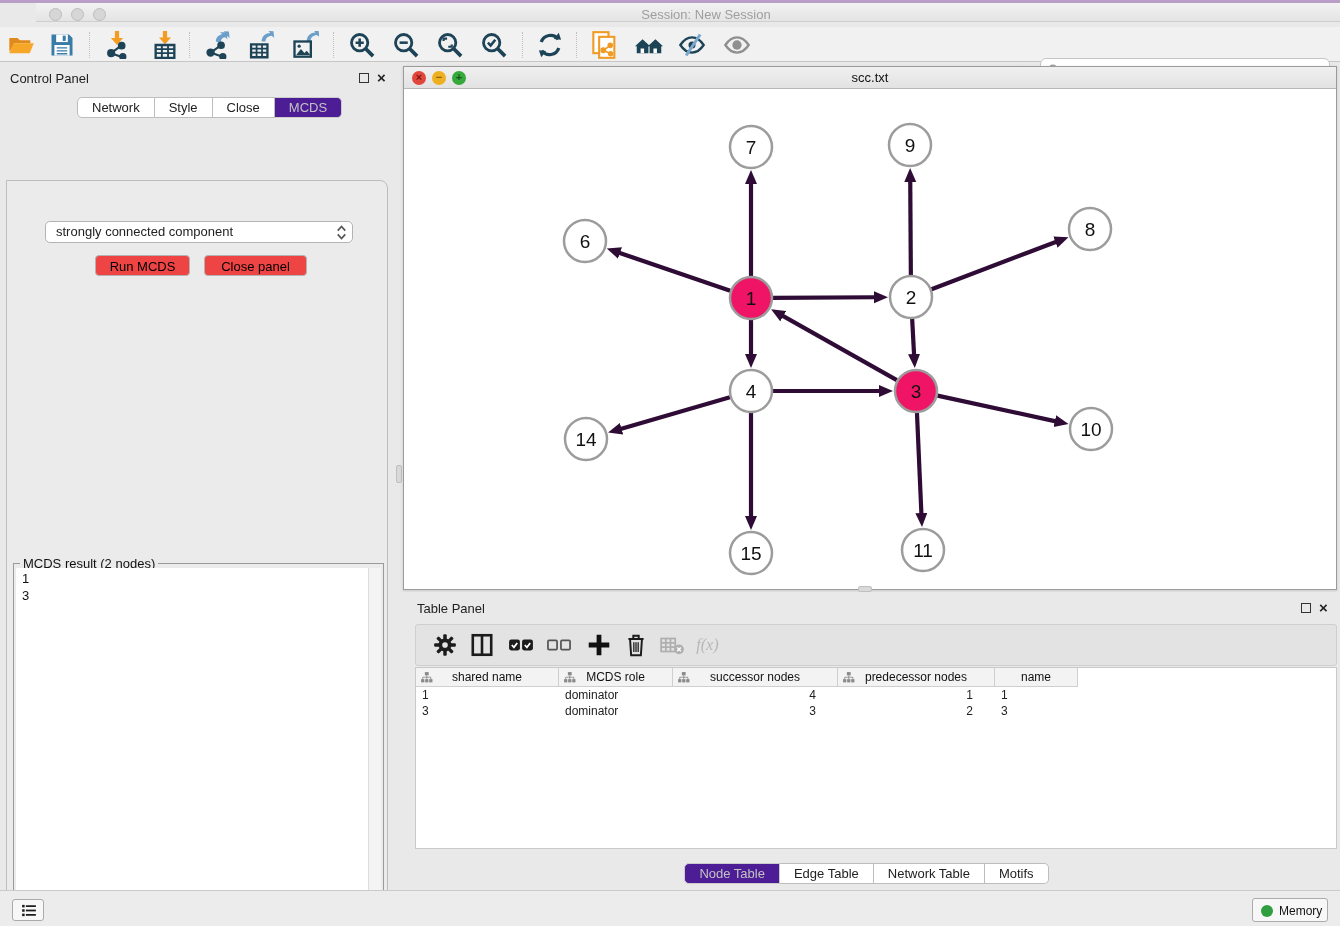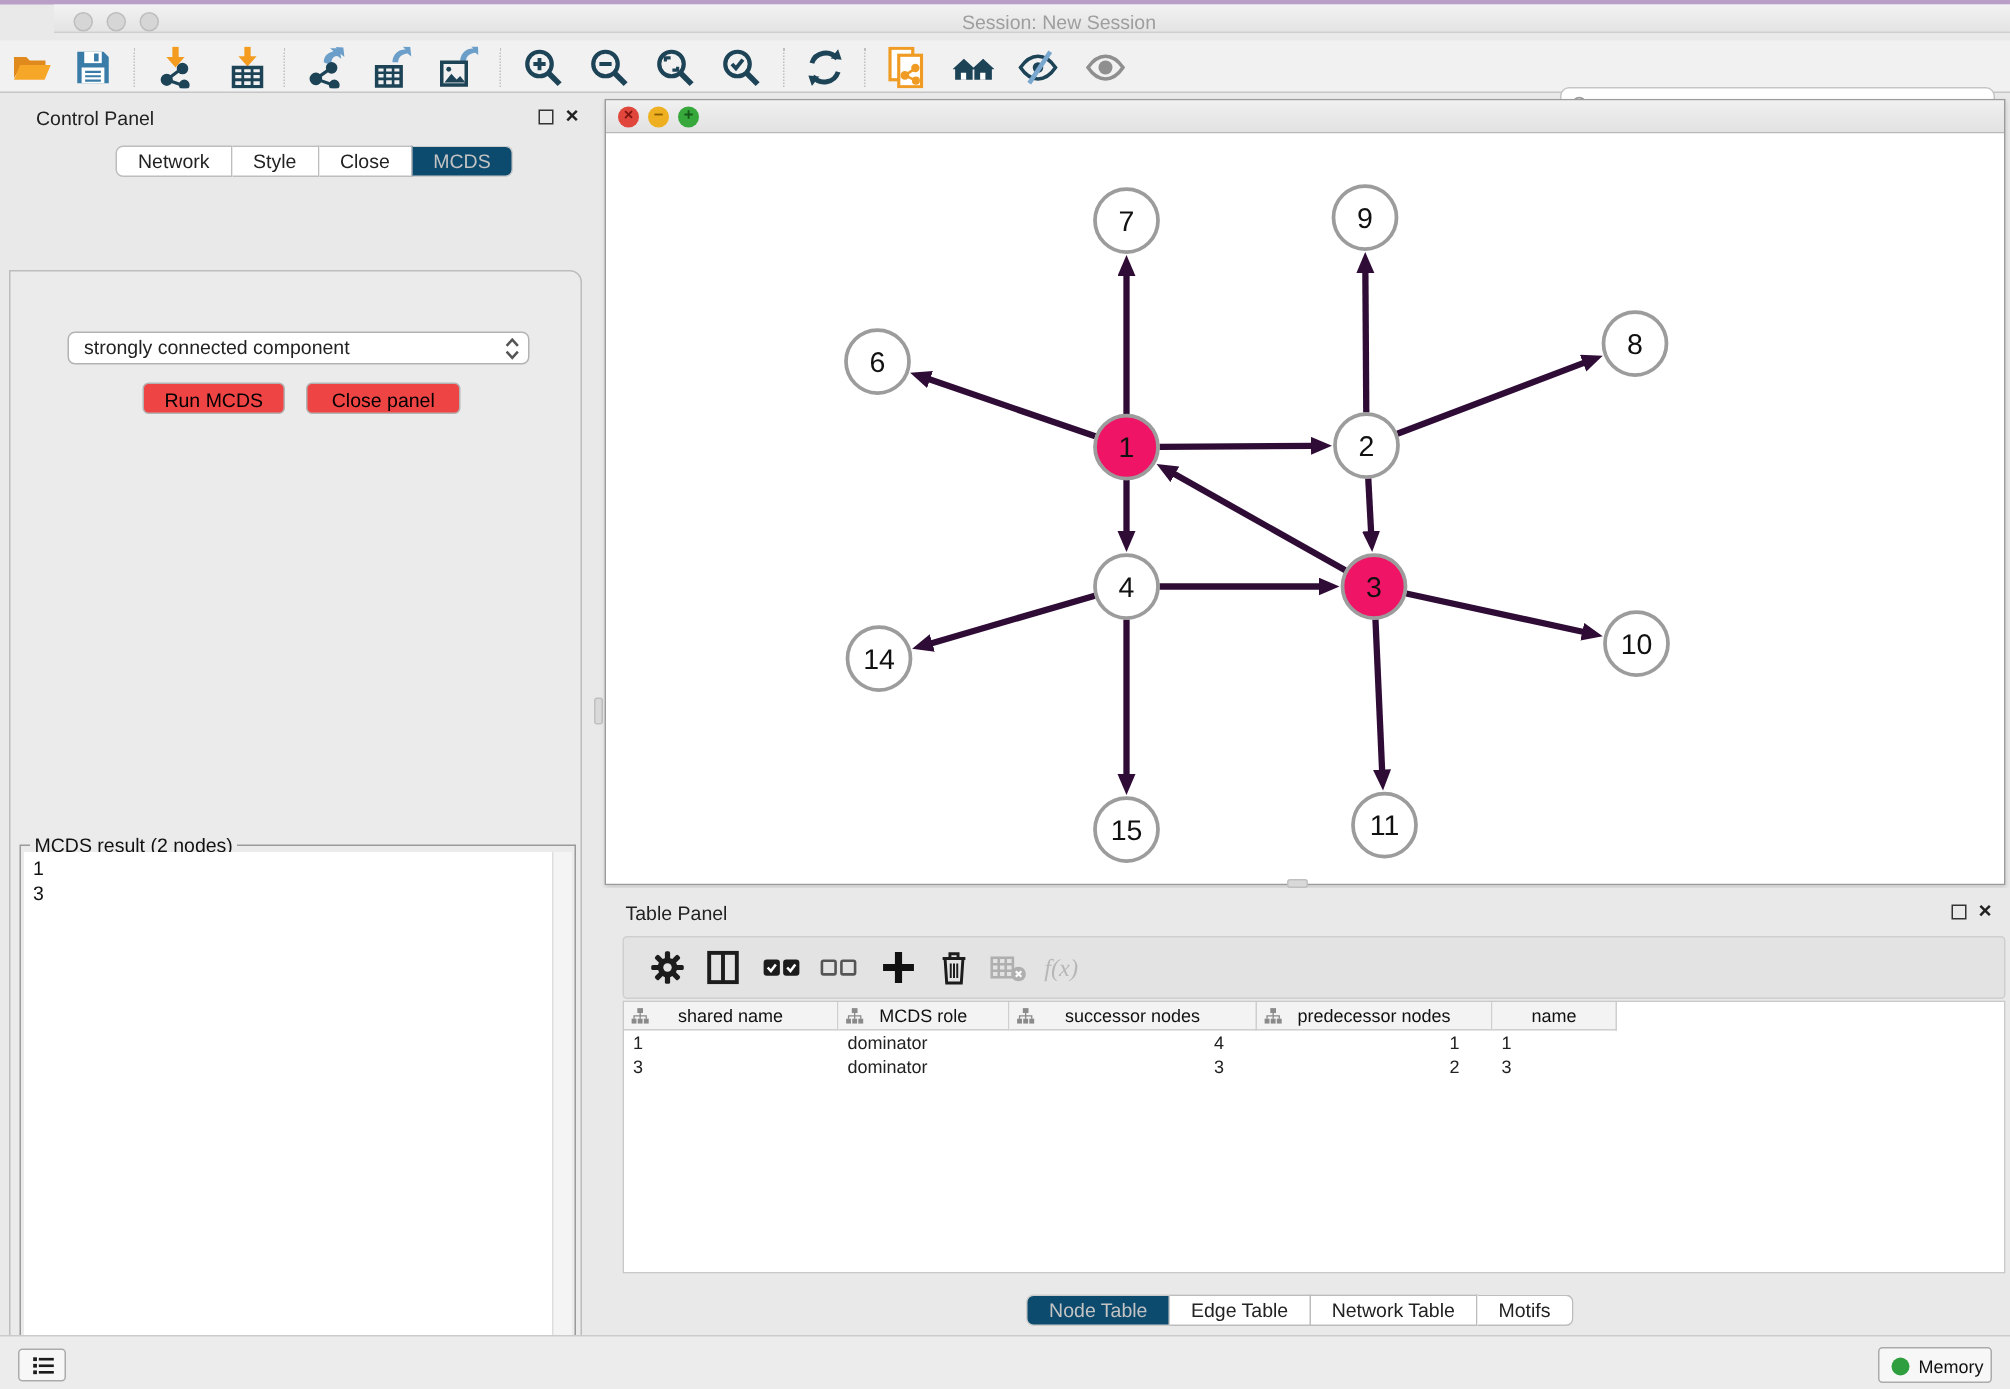--- a/index.html
+++ b/index.html
@@ -16,29 +16,29 @@
   .toolbar{position:absolute;left:0;top:27px;width:100%;height:35px;background:#f1f1f1;border-bottom:1px solid #c6c6c6;}
   .tb-ico{position:absolute;top:4px;width:28px;height:28px;cursor:pointer;}
   .tb-ico svg{width:28px;height:28px;display:block;}
   .tb-sep{position:absolute;top:5px;width:1px;height:26px;border-left:1px dotted #bfbfbf;}
   .searchbox{position:absolute;left:1040px;top:31px;width:290px;height:23px;background:#fff;border:1px solid #c6c6c6;
              border-radius:6px;}
   .searchbox svg{position:absolute;left:6px;top:4px;width:14px;height:14px;}
   .searchbox input{position:absolute;left:24px;top:1px;width:258px;height:19px;border:none;outline:none;font-size:12px;background:transparent;}
   
   .cpanel{position:absolute;left:0;top:62px;width:393px;height:828px;background:#e9e9e9;}
-  .panel-head{position:absolute;left:24px;top:9px;font-size:13px;color:#222;}
+  .panel-head{position:absolute;left:10px;top:9px;font-size:13px;color:#222;}
   .win-float{position:absolute;width:10px;height:10px;border:1.5px solid #333;cursor:pointer;}
   .win-close{position:absolute;font-size:15px;font-weight:bold;color:#222;cursor:pointer;line-height:10px;}
   .tabrow{position:absolute;display:flex;}
   .tab{height:21px;padding:0 14px;font-size:13px;line-height:20px;background:#fff;border:1px solid #bdbdbd;
        border-left:none;cursor:pointer;white-space:nowrap;}
   .tab:first-child{border-left:1px solid #bdbdbd;border-radius:5px 0 0 5px;}
   .tab:last-child{border-radius:0 5px 5px 0;}
-  .tab.active{background:#0c4a6e;color:#c3c3c3;border-color:#cccccc;}
+  .tab.active{background:#4c1d95;color:#c3c3c3;border-color:#cccccc;}
   .inner{position:absolute;left:6px;top:118px;width:382px;height:760px;background:#ebebeb;border:1px solid #bdbdbd;
          border-radius:0 8px 3px 3px;}
   .optlabel{position:absolute;left:0;right:0;top:19px;text-align:center;font-size:13px;color:#111;}
   .select{position:absolute;left:38px;top:40px;width:308px;height:22px;background:#fff;border:1px solid #b3b3b3;
           border-radius:5px;font-size:13px;line-height:20px;padding-left:10px;cursor:pointer;}
   .select .stepper{position:absolute;right:5px;top:3px;width:11px;height:15px;}
   .btn{position:absolute;height:21px;background:#ef4444;border:1px solid #b3b3b3;border-radius:4px;font-size:13px;
        text-align:center;line-height:19px;cursor:pointer;}
   .groupbox{position:absolute;left:6px;top:382px;width:371px;height:371px;border:1px solid #9a9a9a;background:#ebebeb;}
   .groupbox .legend{position:absolute;left:6px;top:-8px;background:#ebebeb;padding:0 3px;font-size:13px;color:#111;}
@@ -404,20 +404,21 @@
     </div>
   </div>
 
   <div class="splitter-v"></div>
 
   <div class="netwin">
     <div class="nettitle">
       <span class="mac" style="left:8px;background:#e0463c;color:#7c1410">×</span>
       <span class="mac" style="left:28px;background:#eeb021;color:#8a5d00">−</span>
       <span class="mac" style="left:48px;background:#37a83c;color:#14581a">+</span>
+      <div class="t">scc.txt</div>
     </div>
     <div class="canvas">
       <svg id="graph-svg" width="932" height="500">
           <defs>
             <marker id="arrow" markerUnits="userSpaceOnUse" markerWidth="15" markerHeight="13" refX="1" refY="6" orient="auto">
               <path d="M0,0 L14,6 L0,12 Z" fill="#2f0c36"></path>
             </marker>
           </defs>
           <line x1="347" y1="187" x2="347" y2="94" stroke="#2f0c36" stroke-width="4.2" marker-end="url(#arrow)"></line>
           <line x1="326.1924875913935" y1="201.85525176330984" x2="215.04865666862878" y2="163.69140620549302" stroke="#2f0c36" stroke-width="4.2" marker-end="url(#arrow)"></line>

